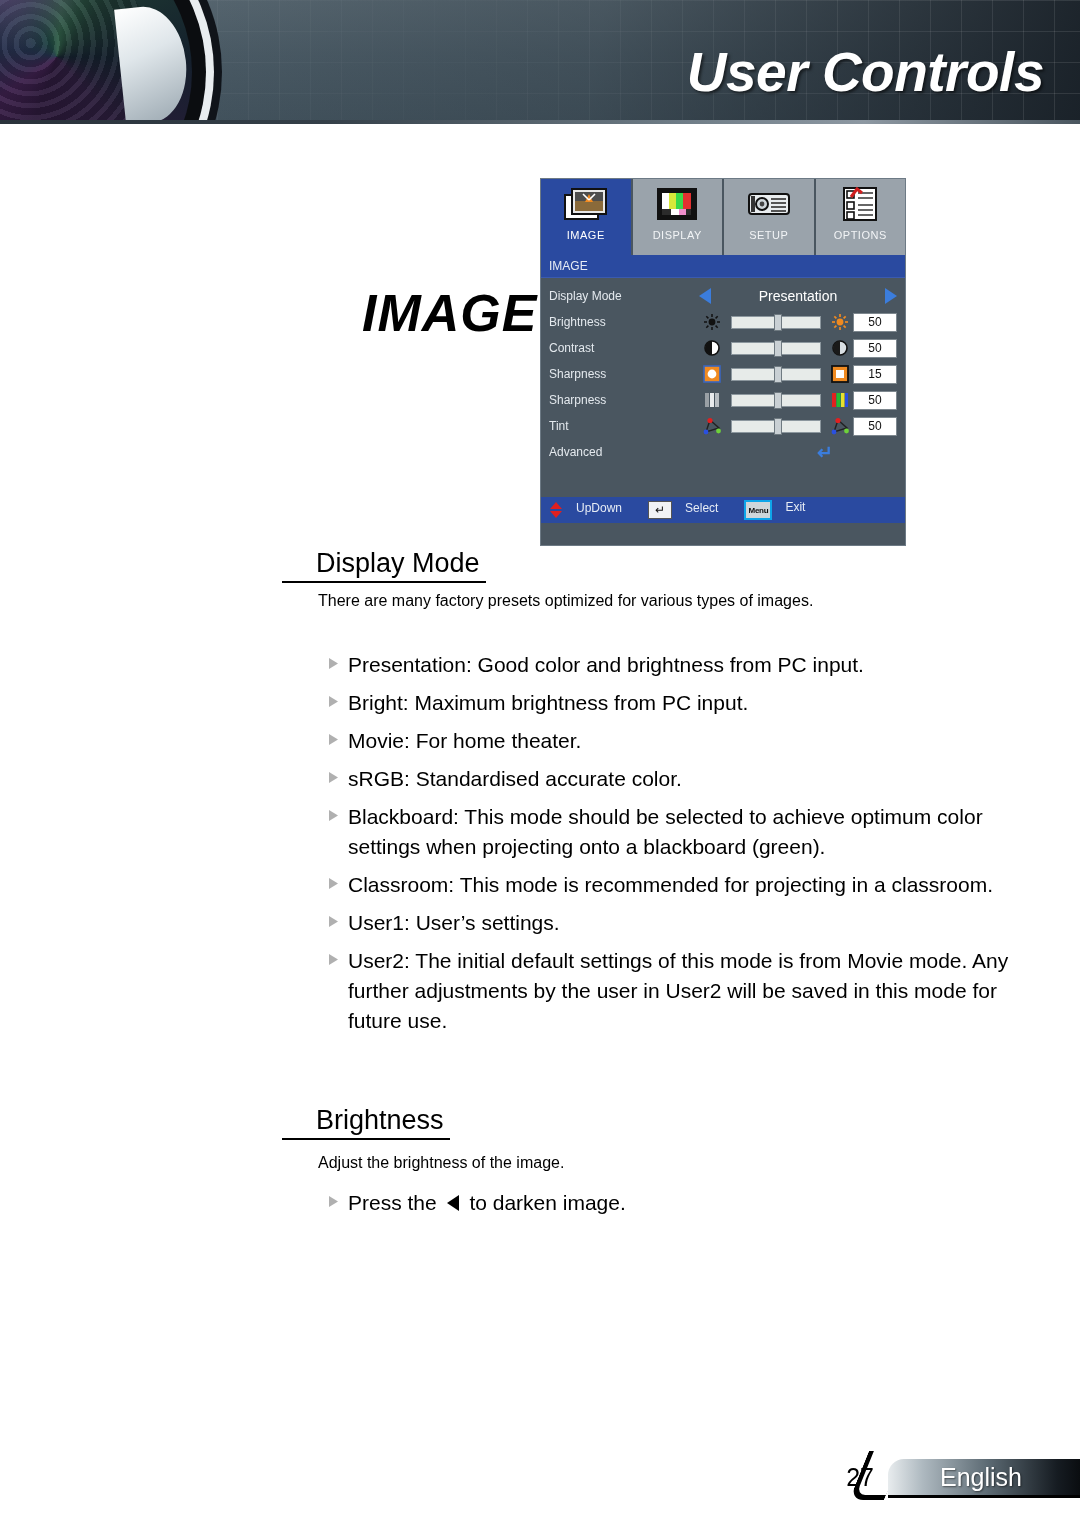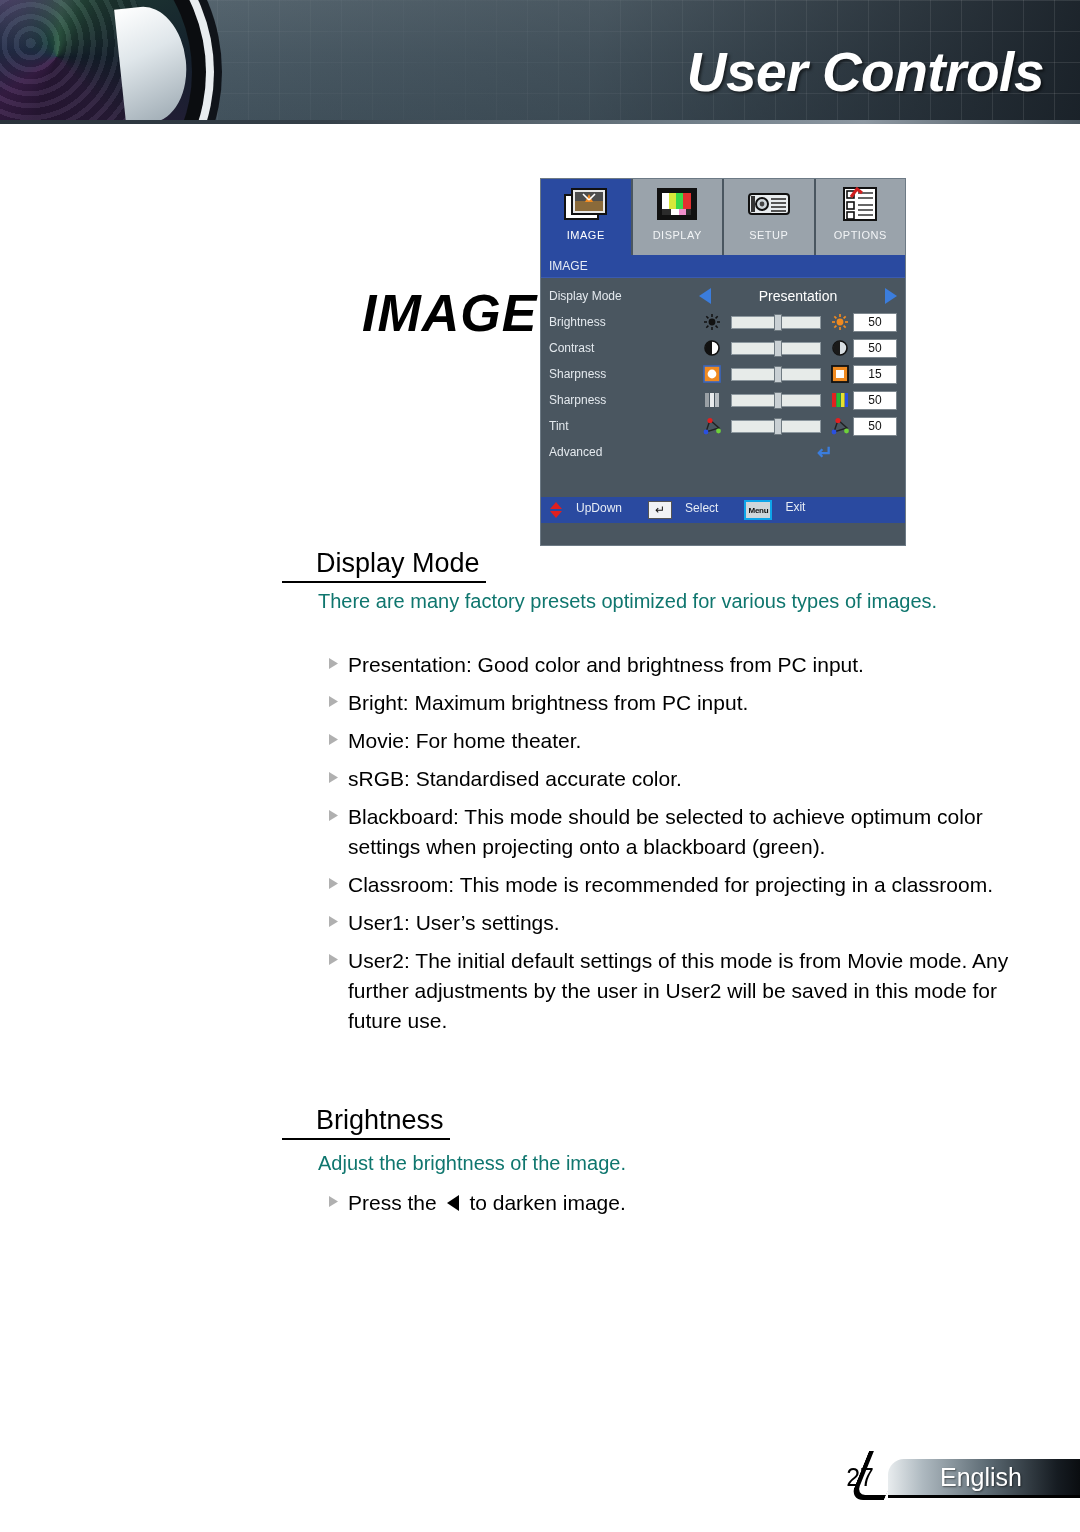--- a/index.html
+++ b/index.html
@@ -163,21 +163,21 @@
     display:flex; align-items:center; justify-content:center; letter-spacing:-0.3px;
   }
 
   
   .sec-head {
     position: absolute; font-size: 27px; color: #000;
     border-bottom: 2px solid #000; padding: 0 6px 2px 34px;
     white-space: nowrap;
   }
   .para {
-    position: absolute; font-size: 20px; line-height: 30px; color: #0f766e;
+    position: absolute; font-size: 16px; line-height: 30px; color: #000000;
   }
   .blist { position: absolute; }
   .bitem {
     display: flex; align-items: flex-start;
     margin-bottom: 8px;
   }
   .bullet {
     flex: none; width: 20px; padding-top: 7px;
   }
   .bullet svg { display: block; }

